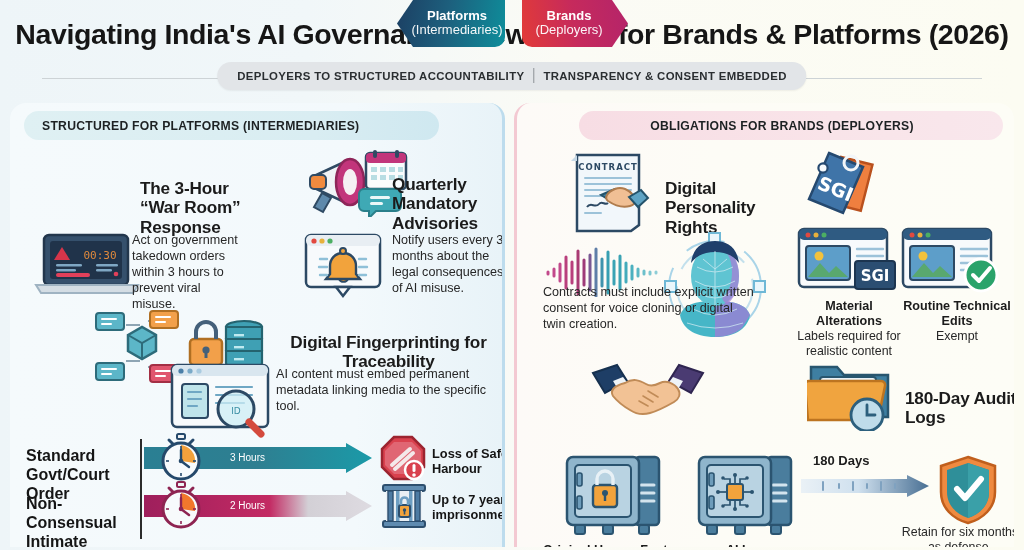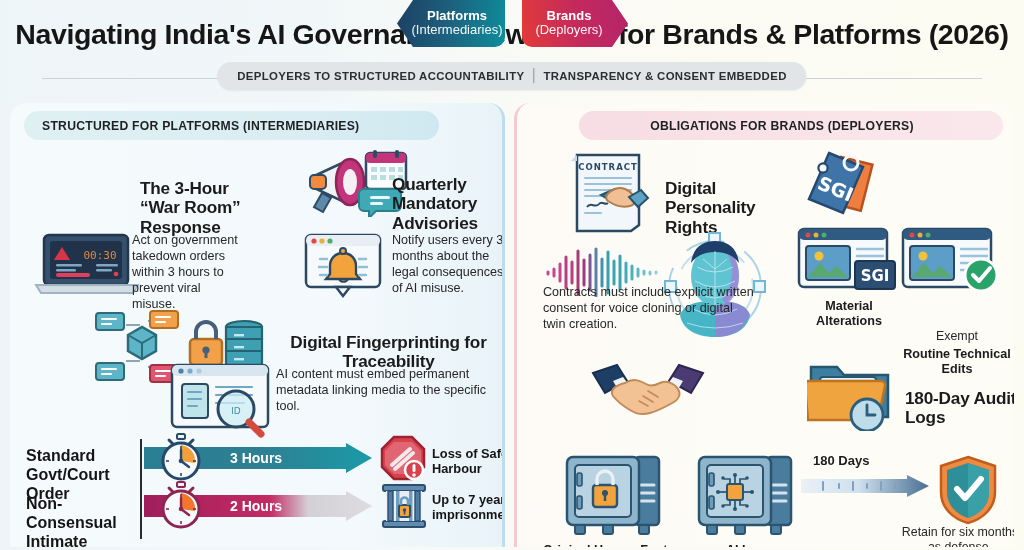--- a/index.html
+++ b/index.html
@@ -132,21 +132,21 @@
   .arrow-wrap { position: absolute; height: 30px; }
   .arrow-body {
     position: absolute; left: 0; top: 0; height: 30px; width: 100%;
     clip-path: polygon(0 4px, calc(100% - 26px) 4px, calc(100% - 26px) 0,
                        100% 50%, calc(100% - 26px) 100%, calc(100% - 26px) 26px, 0 26px);
   }
   .arrow-3h { background: linear-gradient(to right, #2a7f93 0%, #2e7f91 50%, #1b9aa8 100%); }
   .arrow-2h { background: linear-gradient(to right, #9e1f5c 0%, #c32a63 55%, #d3d0d6 72%, #dedbe1 100%); }
   .arrow-180 { background: linear-gradient(to right, #eaf1f6 0%, #cfe0ee 45%, #486f93 100%); }
   .arrow-txt {
-    position: absolute; font-size: 14px; font-weight: bold; color: #ffffff;
+    position: absolute; font-size: 10px; font-weight: normal; color: #ffffff;
     line-height: 30px;
   }
   .tl-out {
     position: absolute; font-size: 12.8px; font-weight: bold;
     line-height: 1.2; color: #151515;
   }
 
   .days-label {
     position: absolute; font-size: 13px; font-weight: bold; color: #1d1d1d;
   }
@@ -524,20 +524,21 @@
           <path d="M60 29 h26"></path>
           <path d="M60 36 h20"></path>
           <path d="M60 43 h26"></path>
           <path d="M60 50 h16"></path>
       </g>
       <rect x="58" y="34" width="40" height="28" rx="3" fill="#2b4e72" stroke="#1c3550" stroke-width="2"></rect>
       <text x="78" y="54" font-family="DejaVu Sans" font-size="15" font-weight="bold" fill="#ffffff" text-anchor="middle">SGI</text>
     </svg>
   </div>
   <div class="cap-bold" style="position:absolute;left:276px;top:196px;width:112px;">Material Alterations</div>
+  <div class="cap-reg" style="position:absolute;left:268px;top:226px;width:128px;">Labels required for realistic content</div>
 
   <div class="ico" style="left:384px;top:124px;">
     <svg width="104" height="70" viewBox="0 0 104 70">
       <rect x="2" y="2" width="88" height="58" rx="5" fill="#f7fafc" stroke="#2c4964" stroke-width="2.5"></rect>
       <rect x="2" y="2" width="88" height="11" rx="5" fill="#2f5b82"></rect>
       <circle cx="11" cy="8" r="2.5" fill="#e2493f"></circle>
       <circle cx="19" cy="8" r="2.5" fill="#e7b13c"></circle>
       <circle cx="27" cy="8" r="2.5" fill="#4caf63"></circle>
       <rect x="9" y="19" width="44" height="34" rx="3" fill="#5d9ec9" stroke="#2c4964" stroke-width="2"></rect>
       <circle cx="22" cy="29" r="4.5" fill="#f3c23c"></circle>
@@ -545,21 +546,21 @@
       <g stroke="#9cc2d9" stroke-width="2.4" stroke-linecap="round">
         <path d="M60 22 h26"></path>
           <path d="M60 29 h26"></path>
           <path d="M60 36 h26"></path>
           <path d="M60 43 h20"></path>
       </g>
       <circle cx="80" cy="48" r="16" fill="#2aa36b" stroke="#ffffff" stroke-width="3"></circle>
       <path d="M72 48 l6 6 l11 -13" fill="none" stroke="#ffffff" stroke-width="4" stroke-linecap="round" stroke-linejoin="round"></path>
     </svg>
   </div>
-  <div class="cap-bold" style="position:absolute;left:378px;top:196px;width:124px;margin-top:48px;">Routine Technical Edits</div>
+  <div class="cap-bold" style="position:absolute;left:378px;top:196px;width:124px;">Routine Technical Edits</div>
   <div class="cap-reg" style="position:absolute;left:378px;top:226px;width:124px;">Exempt</div>
 
   <div class="ico" style="left:290px;top:256px;">
     <svg width="88" height="72" viewBox="0 0 88 72">
       <path d="M4 8 h26 l7 8 h44 v42 h-77 z" fill="#3e7fa1" stroke="#28566f" stroke-width="2.5"></path>
       <rect x="13" y="18" width="56" height="32" rx="3" fill="#e8f2f8" stroke="#28566f" stroke-width="2"></rect>
       <g stroke="#8fb8cf" stroke-width="2.2">
           <path d="M20 26 h34"></path>
           <path d="M20 33 h26"></path>
         </g>

